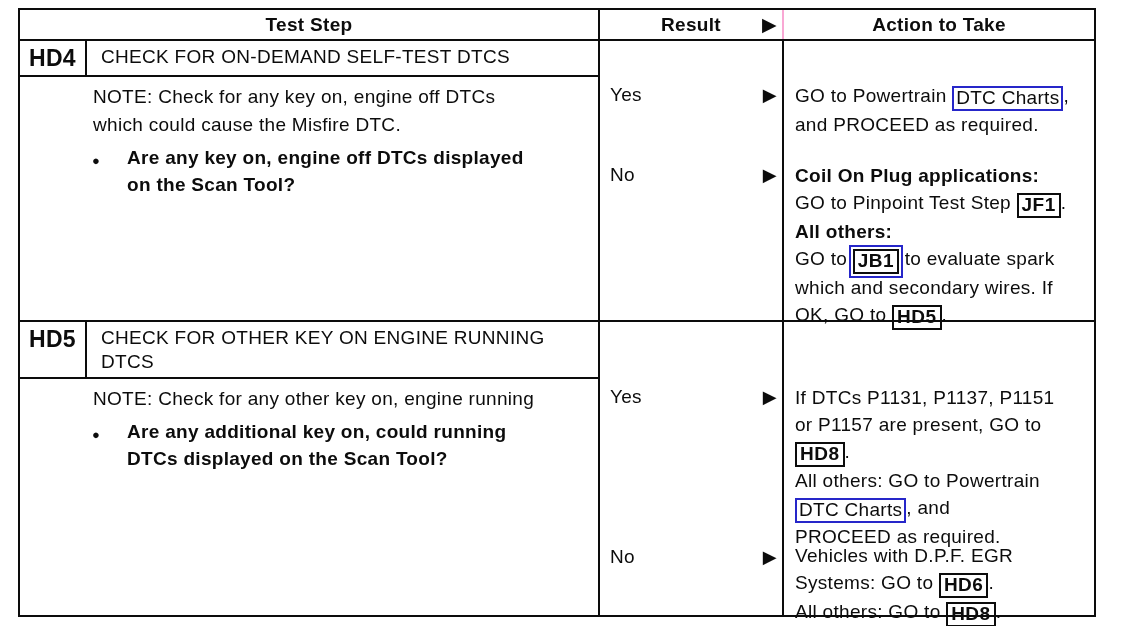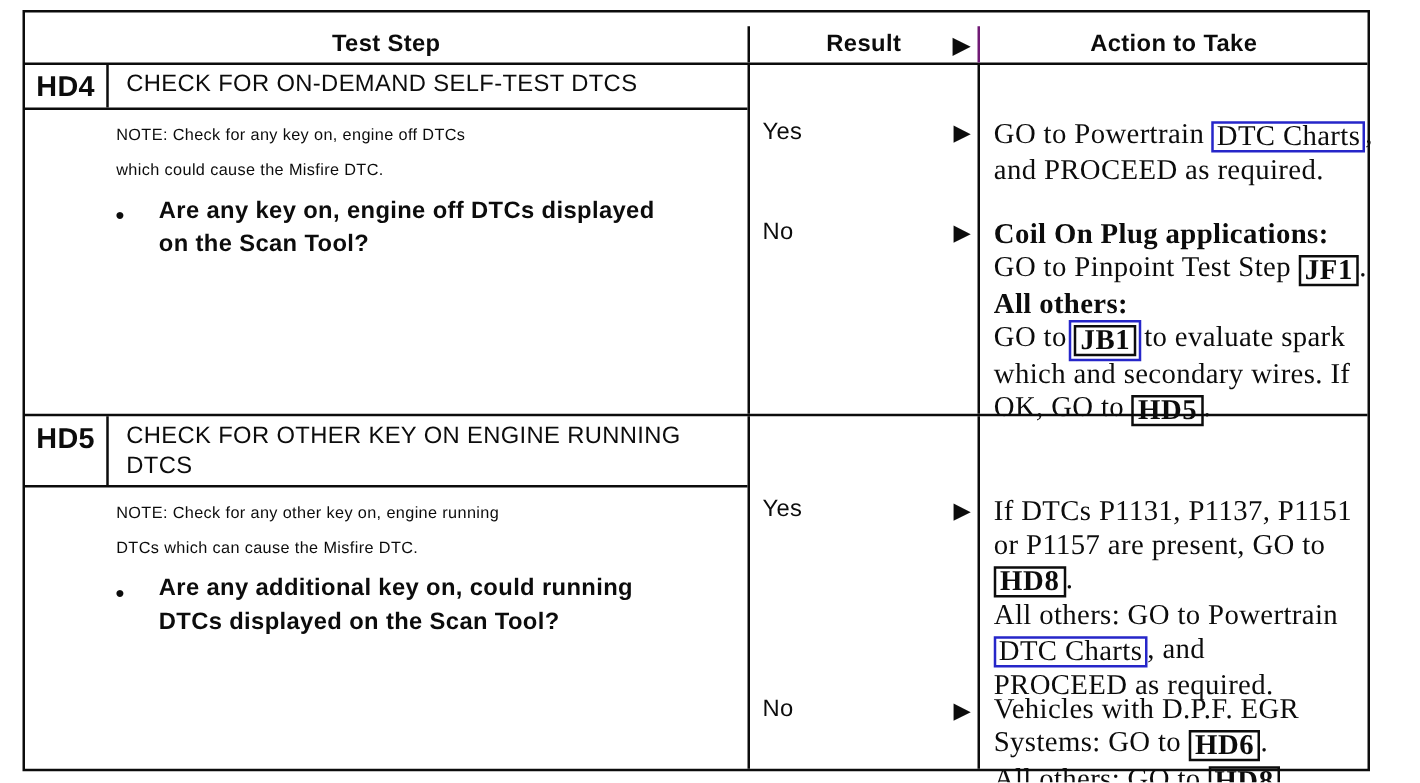--- a/index.html
+++ b/index.html
@@ -6,47 +6,47 @@
   .page {
     position:relative; width:1136px; height:626px; background:#ffffff;
     font-family:"Liberation Sans", sans-serif; color:#0c0c0c;
     letter-spacing:0.3px; overflow:hidden;
   }
   .tbl {
     position:absolute; left:18px; top:8px; width:1074px; height:605px;
     border:2px solid #0c0c0c; display:flex; flex-direction:column;
   }
   
-  .hdr { display:flex; height:29px; border-bottom:2px solid #0c0c0c; font-weight:bold; font-size:19px; flex:none;margin-top:11px; }
+  .hdr { display:flex; height:29px; border-bottom:2px solid #0c0c0c; font-weight:bold; font-size:19px; flex:none; }
   .hdr-cell { display:flex; align-items:center; justify-content:center; }
   .hc1 { width:578px; border-right:2px solid #0c0c0c; }
-  .hc2 { width:182px; border-right:2px solid #701a75; position:relative; }
+  .hc2 { width:182px; border-right:2px solid #f9a8d4; position:relative; }
   .hc3 { flex:1; }
   .hdr-arrow { position:absolute; right:5px; top:3px; font-size:19px; font-weight:normal; }
   
   .sec { position:relative; }
   .sec-hd4 { height:279px; border-bottom:2px solid #0c0c0c; flex:none; }
   .sec-hd5 { flex:1; }
   .ct { position:absolute; left:0; top:0; bottom:0; width:578px; border-right:2px solid #0c0c0c; }
   .cr { position:absolute; left:580px; top:0; bottom:0; width:182px; border-right:2px solid #0c0c0c; }
   .ca { position:absolute; left:764px; right:0; top:0; bottom:0; }
   
   .trow { display:flex; border-bottom:2px solid #0c0c0c; }
   .idc { width:65px; border-right:2px solid #0c0c0c; font-weight:bold; font-size:23px; text-align:center; padding:4px 0 3px 0; }
   .ttl { flex:1; font-size:19px; line-height:24px; padding:4px 8px 3px 14px; }
   .ln { display:block; white-space:nowrap; }
   
-  .note { margin:6px 0 0 73px; font-size:13px; line-height:28px; }
+  .note { margin:6px 0 0 73px; font-size:19px; line-height:28px; }
   .q { display:flex; margin:5px 0 0 72px; font-weight:bold; font-size:19px; line-height:27px; }
   .q .blt { width:35px; font-size:13px; padding-top:3px; }
   
   .res { position:absolute; left:10px; right:5px; display:flex; justify-content:space-between; font-size:19px; }
   .res .ar { font-size:18px; }
   
-  .act { position:absolute; left:11px; right:4px; font-size:23px; line-height:27px;font-family:Liberation Serif, serif; }
+  .act { position:absolute; left:11px; right:4px; font-size:19px; line-height:27px; }
   .b { font-weight:bold; }
   .ref {
     font-weight:bold; border:2px solid #0c0c0c; padding:0 3px 1px 3px;
     display:inline-block; line-height:20px; vertical-align:-2px; letter-spacing:0.5px;
   }
   .ref.lnk { outline:2px solid #2626c9; outline-offset:2px; }
   .bluebox {
     border:2px solid #2626c9; padding:0 2px 1px 2px;
     display:inline-block; line-height:20px; vertical-align:-2px;
   }
@@ -130,21 +130,20 @@
       <div class="ct">
         <div class="trow">
           <div class="idc">HD5</div>
           <div class="ttl">
             <span class="ln">CHECK FOR OTHER KEY ON ENGINE RUNNING</span>
             <span class="ln">DTCS</span>
           </div>
         </div>
         <div class="note">
           <span class="ln">NOTE: Check for any other key on, engine running</span>
-          <span class="ln">DTCs which can cause the Misfire DTC.</span>
         </div>
         <div class="q">
           <span class="blt">●</span>
           <span>
             <span class="ln">Are any additional key on, could running</span>
             <span class="ln">DTCs displayed on the Scan Tool?</span>
           </span>
         </div>
       </div>
 

